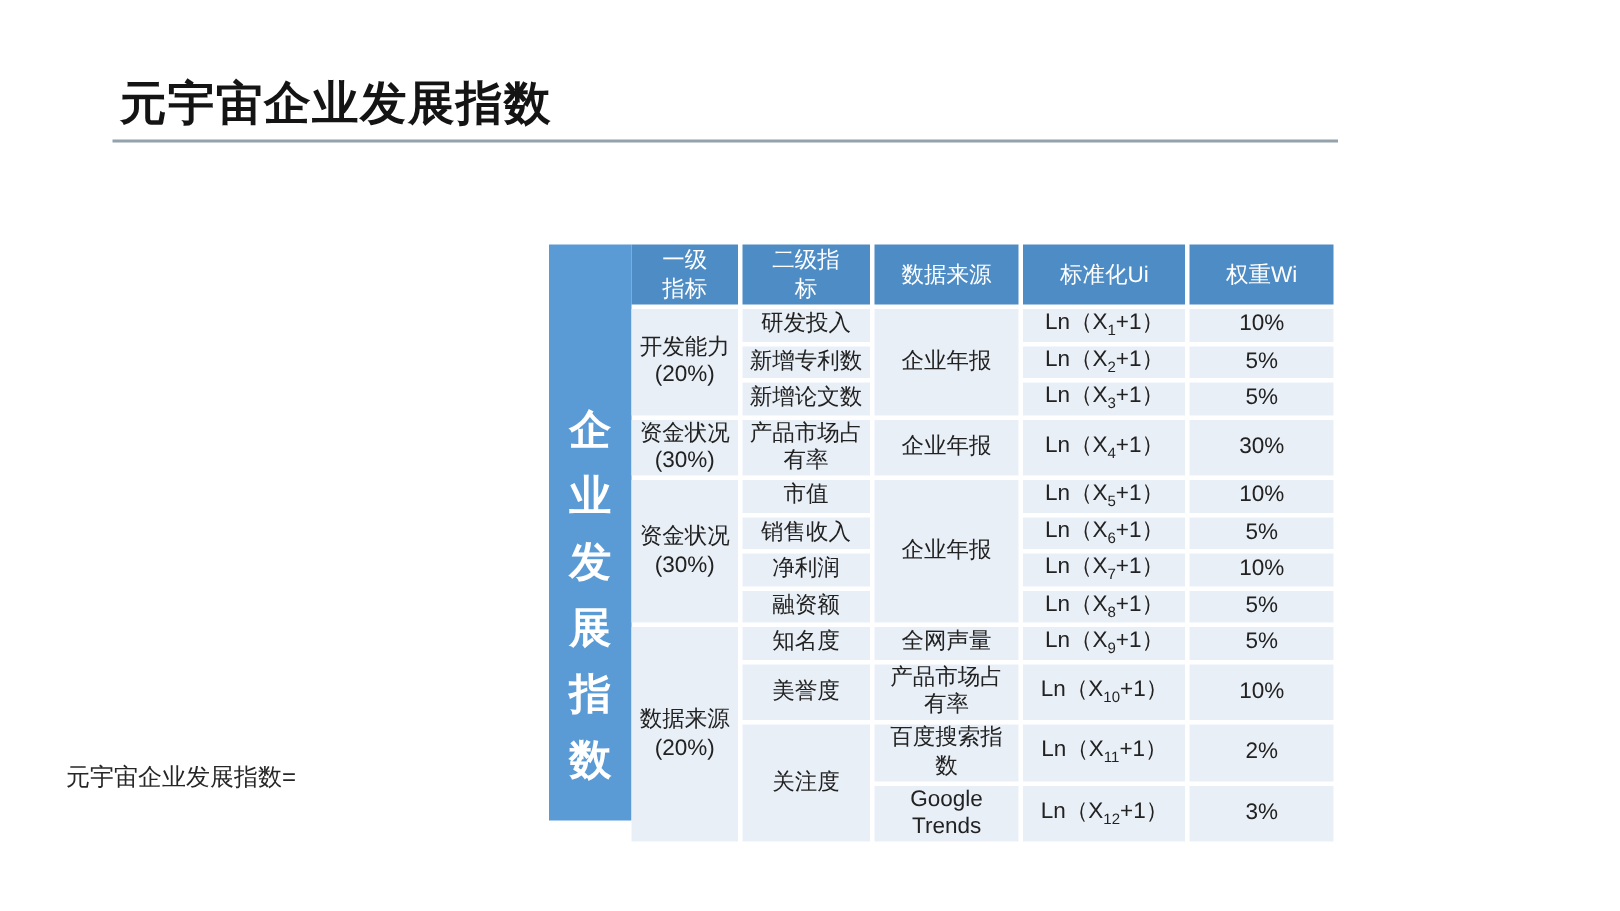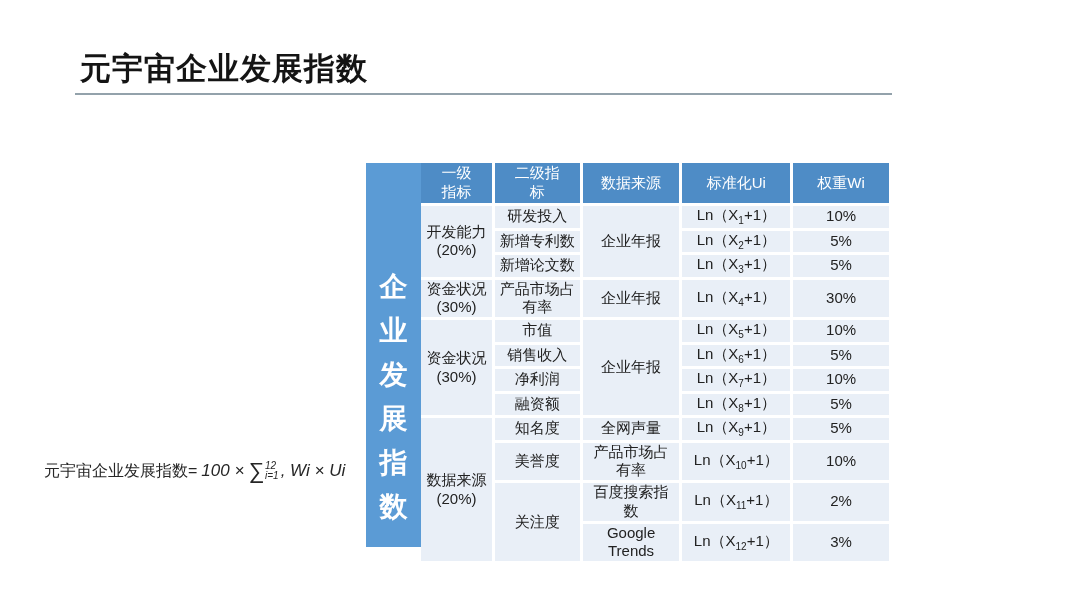--- a/index.html
+++ b/index.html
@@ -56,21 +56,21 @@
   td{
     background:var(--cell-bg);color:#222222;
     font-size:15px;text-align:center;vertical-align:middle;
     height:21px;padding:0 4px;line-height:1.25;
   }
   td sub{font-size:10px;}
   .cell-l1 .pct{display:block;}
 
   
   .formula{
-    position:absolute;left:44px;top:458px;
+    position:absolute;left:44px;top:508px;
     font-size:17px;color:#262626;
     display:flex;align-items:center;white-space:nowrap;
   }
   .formula .f-label{font-size:16px;}
   .formula .f-math{font-style:italic;margin-left:4px;display:inline-flex;align-items:center;}
   .formula .f-sigma{font-size:22px;font-style:italic;margin:0 1px 0 4px;}
   .f-limits{
     display:inline-flex;flex-direction:column;align-items:flex-start;
     font-size:10px;line-height:10px;font-style:italic;margin-right:2px;
   }
@@ -181,24 +181,15 @@
             <td rowspan="1">Google Trends</td>
             <td><span>Ln（X</span><sub>12</sub><span>+1）</span></td>
             <td>3%</td>
           </tr>
         </tbody>
     </table>
   </div>
 
   <div class="formula">
     <span class="f-label">元宇宙企业发展指数=</span>
-    <span class="f-math">
-      <span>100 ×</span>
-      <span class="f-sigma">∑</span>
-      <span class="f-limits">
-        <span>12</span>
-        <span>i=1</span>
-      </span>
-      <span class="f-tail">, Wi × Ui</span>
-    </span>
   </div>
 
 </div>
 
 </body></html>

